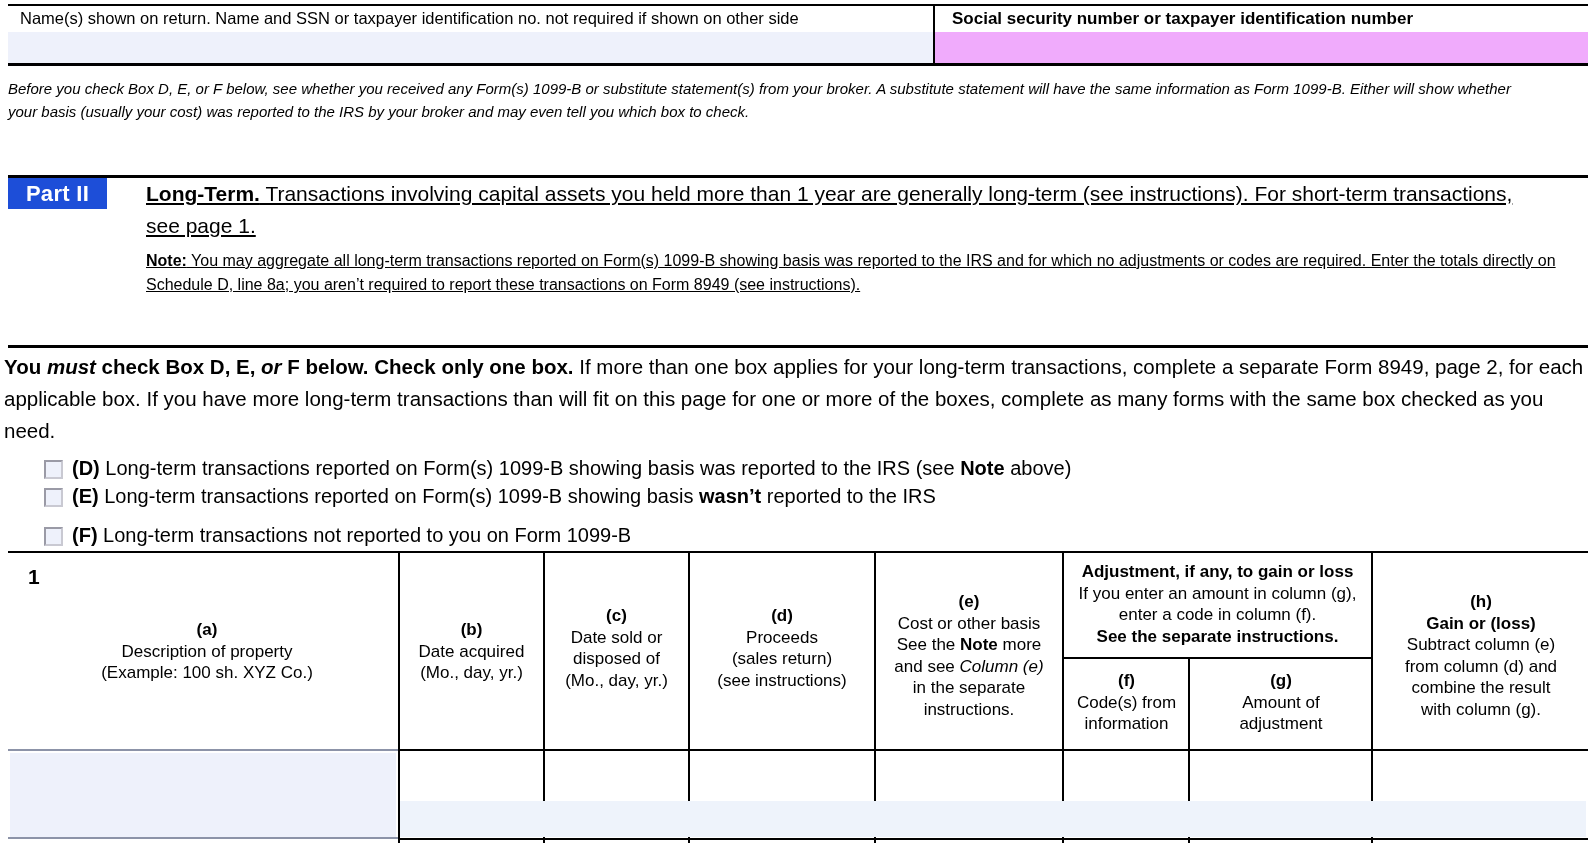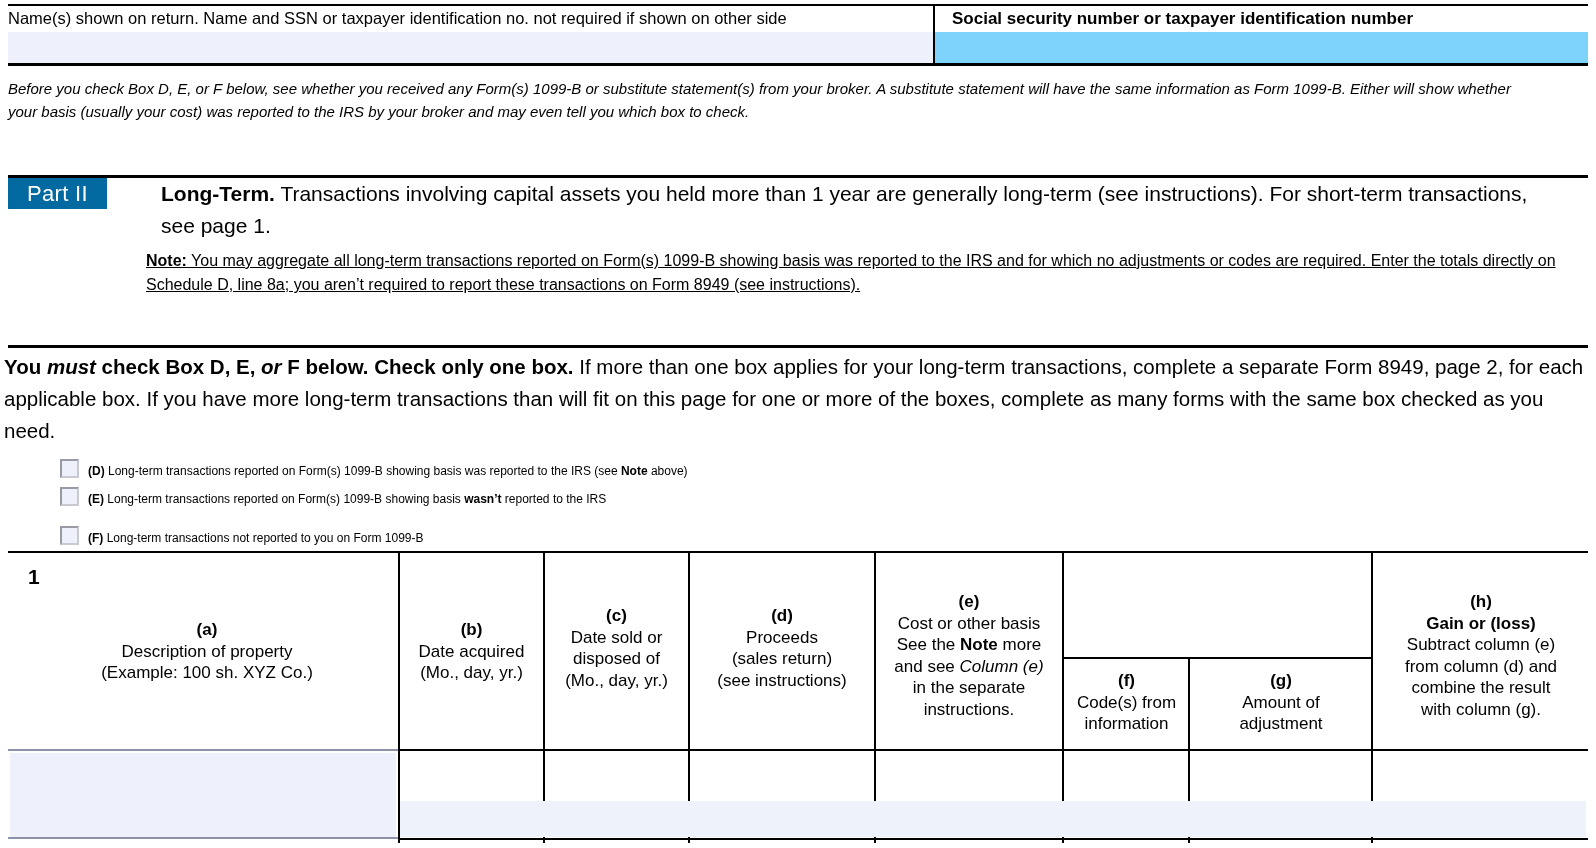--- a/index.html
+++ b/index.html
@@ -31,26 +31,26 @@
   .name-cell {
     width: 927px;
     box-sizing: border-box;
     border-right: 2px solid #000;
     background: #eef1fb;
     position: relative;
   }
   .ssn-cell {
     flex: 1;
     box-sizing: border-box;
-    background: #7dd3fc;
+    background: #f0abfc;
     position: relative;
   }
   .name-cell-label {
     position: absolute;
-    left: 0;
+    left: 12px;
     top: 3px;
     font-size: 16.5px;
     line-height: 1.15;
     background: #ffffff;
     white-space: nowrap;
     padding-right: 4px;
   }
   .name-cell-label-white {
     position: absolute;
     left: 0;
@@ -88,37 +88,38 @@
     width: 1580px;
     height: 0;
     border-top: 3px solid #000;
   }
   .partii-badge {
     position: absolute;
     left: 8px;
     top: 178px;
     width: 99px;
     height: 31px;
-    background: #0369a1;
+    background: #1d4ed8;
     color: #ffffff;
     font-size: 22px;
-    font-weight: normal;
+    font-weight: bold;
     letter-spacing: 0.3px;
     display: flex;
     align-items: center;
     justify-content: center;
     box-sizing: border-box;
   }
   .longterm-text {
     position: absolute;
-    left: 161px;
+    left: 146px;
     top: 178px;
     width: 1400px;
     font-size: 21px;
     line-height: 1.52;
+    text-decoration: underline;
   }
   .note-text {
     position: absolute;
     left: 146px;
     top: 249px;
     width: 1420px;
     font-size: 16px;
     line-height: 1.52;
     text-decoration: underline;
   }
@@ -139,24 +140,23 @@
     width: 1580px;
     font-size: 20.5px;
     line-height: 1.55;
   }
 
   
   .cbrow {
     position: absolute;
     left: 44px;
     display: flex;
-    align-items: flex-end;
-    font-size: 12px;
+    align-items: center;
+    font-size: 20px;
     line-height: 1.2;
-    margin-left: 16px;
   }
   .cbrow-d { top: 456px; }
   .cbrow-e { top: 484px; }
   .cbrow-f { top: 523px; }
   .cbox {
     width: 19px;
     height: 19px;
     box-sizing: border-box;
     border: 2px solid #9a9aa6;
     border-right-color: #c9c9d2;
@@ -314,20 +314,26 @@
 
   <div class="hdr" style="left:870px; top:38px; width:182px;">
     <b>(e)</b><br>
     <span>Cost or other basis</span><br>
     <span>See the </span><b>Note</b><span> more</span><br>
     <span>and see </span><i>Column (e)</i><br>
     <span>in the separate</span><br>
     <span>instructions.</span>
   </div>
 
+  <div class="hdr" style="left:1058px; top:8px; width:303px;">
+    <b>Adjustment, if any, to gain or loss</b><br>
+    <span>If you enter an amount in column (g),</span><br>
+    <span>enter a code in column (f).</span><br>
+    <b>See the separate instructions.</b>
+  </div>
 
   <div class="hdr" style="left:1058px; top:117px; width:121px;">
     <b>(f)</b><br>
     <span>Code(s) from</span><br>
     <span>information</span>
   </div>
 
   <div class="hdr" style="left:1184px; top:117px; width:178px;">
     <b>(g)</b><br>
     <span>Amount of</span><br>

